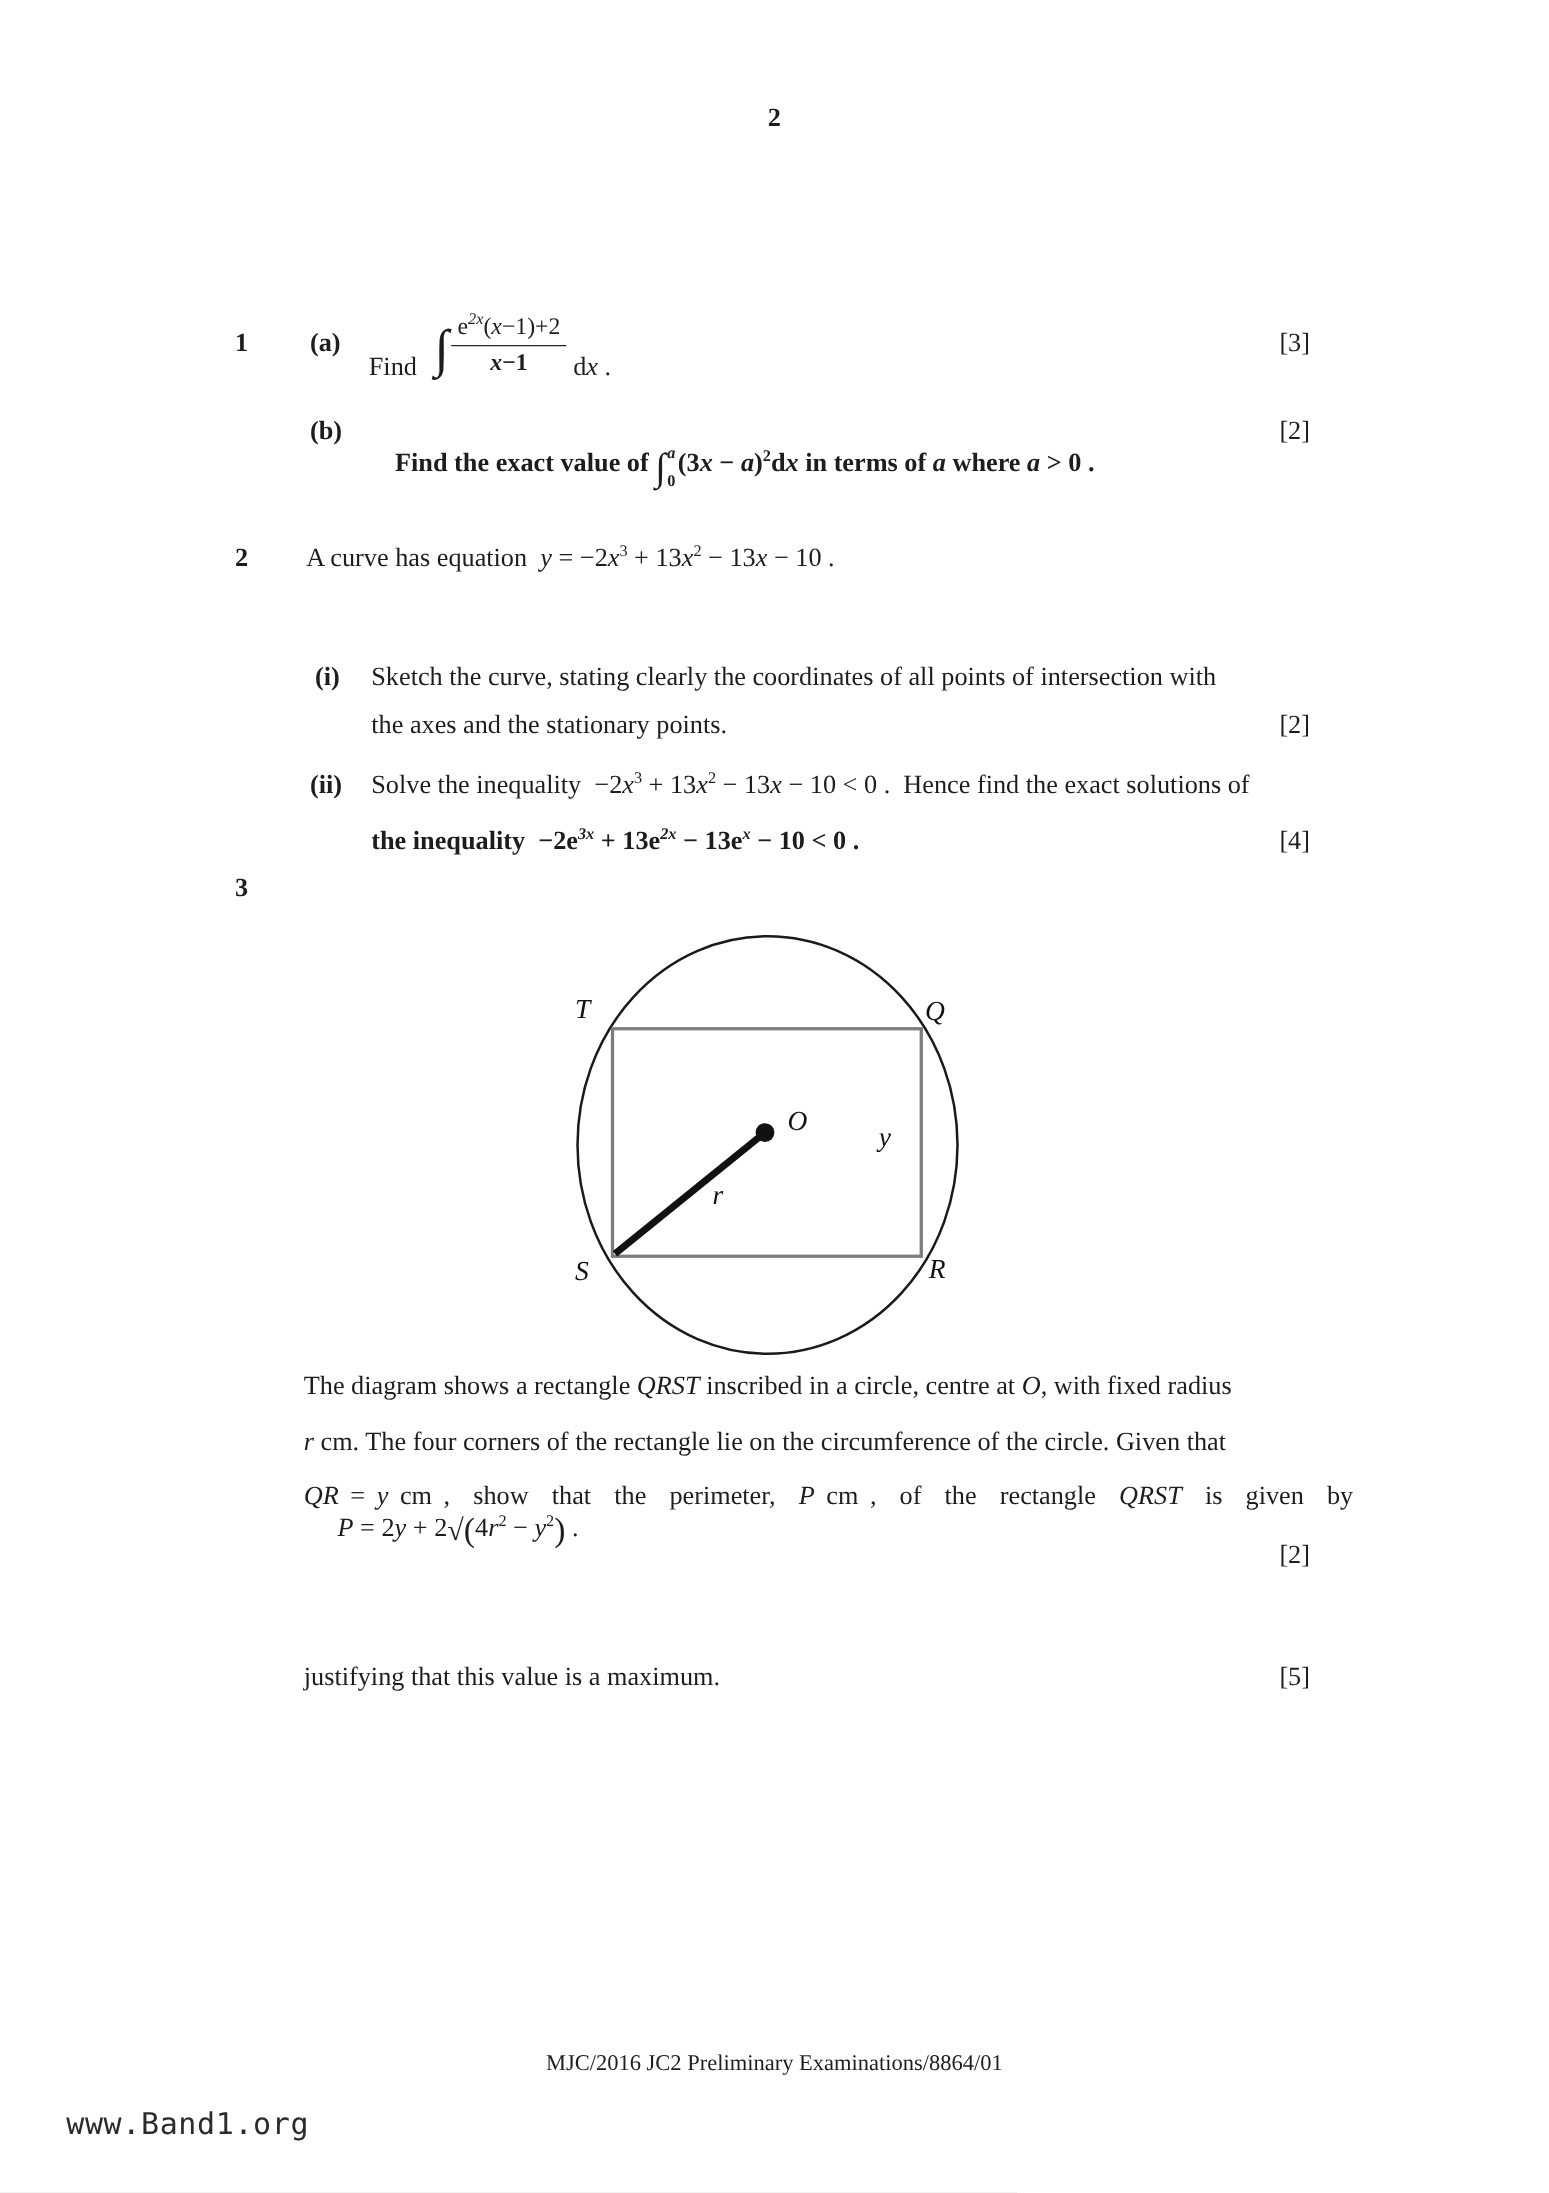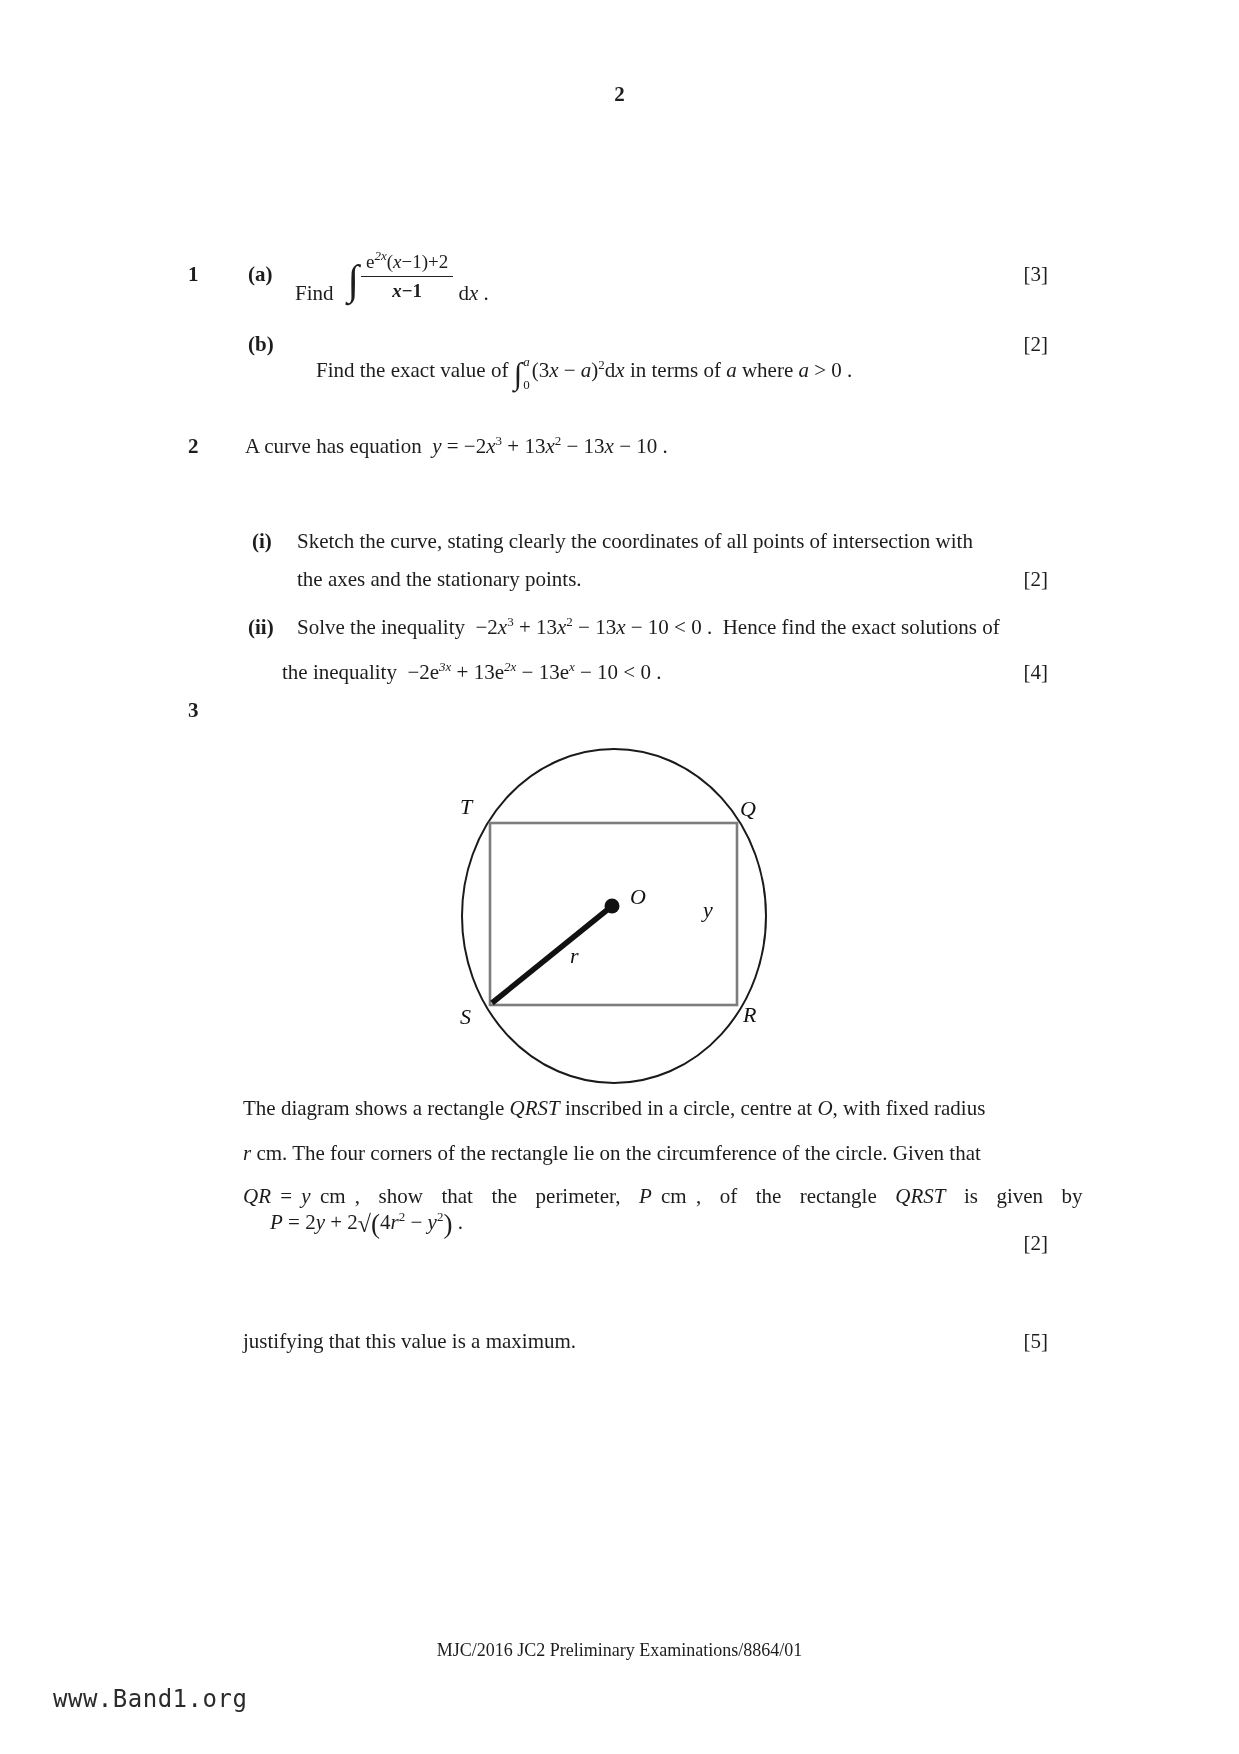--- a/index.html
+++ b/index.html
@@ -50,36 +50,36 @@
   <div class="abs center bold" style="top:84px;">2</div>
 
   <div class="abs bold" style="left:188px; top:264px;">1</div>
   <div class="abs bold" style="left:248px; top:264px;">(a)</div>
   <div class="abs formula-row" style="left:295px; top:240px;">
     <span>Find</span><span class="int-big">∫</span><span class="frac"><span class="num"><span>e</span><span class="tk-sup tk-i">2x</span><span>(</span><span class="tk-i">x</span><span>−1</span><span>)</span><span>+2</span></span><span class="den"><span class="tk-i">x</span><span>−1</span></span></span><span><span> d</span><span class="tk-i">x</span><span> .</span></span>
   </div>
   <div class="abs mark" style="top:264px;">[3]</div>
 
   <div class="abs bold" style="left:248px; top:334px;">(b)</div>
-  <div class="abs" style="left:295px; top:334px;">
+  <div class="abs" style="left:295px; top:334px;font-weight:bold;">
     <span>Find the exact value of </span><span class="intwrap"><span class="int-mid">∫</span><span class="ilim"><span class="ilim-u">a</span><span>0</span></span></span><span><span>(3</span><span class="tk-i">x</span><span> − </span><span class="tk-i">a</span><span>)</span><span class="tk-sup">2</span><span>d</span><span class="tk-i">x</span><span> in terms of </span><span class="tk-i">a</span><span> where </span><span class="tk-i">a</span><span> &gt; 0 .</span></span>
   </div>
   <div class="abs mark" style="top:334px;">[2]</div>
 
   <div class="abs bold" style="left:188px; top:436px;">2</div>
   <div class="abs" style="left:245px; top:436px;"><span>A curve has equation  </span><span class="tk-i">y</span><span> = −2</span><span class="tk-i">x</span><span class="tk-sup">3</span><span> + 13</span><span class="tk-i">x</span><span class="tk-sup">2</span><span> − 13</span><span class="tk-i">x</span><span> − 10 .</span></div>
 
   <div class="abs bold" style="left:252px; top:531px;">(i)</div>
   <div class="abs" style="left:297px; top:531px;"><span>Sketch the curve, stating clearly the coordinates of all points of intersection with</span></div>
   <div class="abs" style="left:297px; top:569px;"><span>the axes and the stationary points.</span></div>
   <div class="abs mark" style="top:569px;">[2]</div>
 
   <div class="abs bold" style="left:248px; top:617px;">(ii)</div>
   <div class="abs" style="left:297px; top:617px;"><span>Solve the inequality  −2</span><span class="tk-i">x</span><span class="tk-sup">3</span><span> + 13</span><span class="tk-i">x</span><span class="tk-sup">2</span><span> − 13</span><span class="tk-i">x</span><span> − 10 &lt; 0 .  Hence find the exact solutions of</span></div>
-  <div class="abs" style="left:282px; top:662px;"><span>the inequality  −2e</span><span class="tk-sup tk-i">3x</span><span> + 13e</span><span class="tk-sup tk-i">2x</span><span> − 13e</span><span class="tk-sup tk-i">x</span><span> − 10 &lt; 0 .</span></div>
+  <div class="abs" style="left:297px; top:662px;font-weight:bold;"><span>the inequality  −2e</span><span class="tk-sup tk-i">3x</span><span> + 13e</span><span class="tk-sup tk-i">2x</span><span> − 13e</span><span class="tk-sup tk-i">x</span><span> − 10 &lt; 0 .</span></div>
   <div class="abs mark" style="top:662px;">[4]</div>
 
   <div class="abs bold" style="left:188px; top:700px;">3</div>
 
   <svg class="abs" style="left:430px; top:690px;" width="390" height="430" viewBox="430 690 390 430">
     <ellipse cx="614" cy="916" rx="152" ry="167" fill="none" stroke="#1a1a1a" stroke-width="2"></ellipse>
     <rect x="490" y="823" width="247" height="182" fill="none" stroke="#7d7d7d" stroke-width="2.6"></rect>
     <line x1="492" y1="1003" x2="612" y2="906" stroke="#111" stroke-width="5.5"></line>
     <circle cx="612" cy="906" r="7.5" fill="#111"></circle>
     <text x="460" y="814">T</text>

